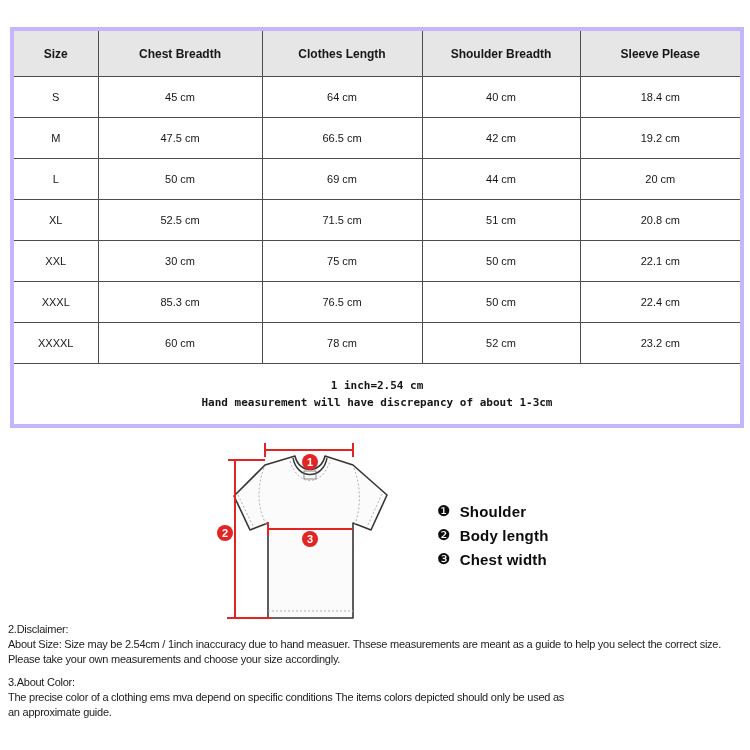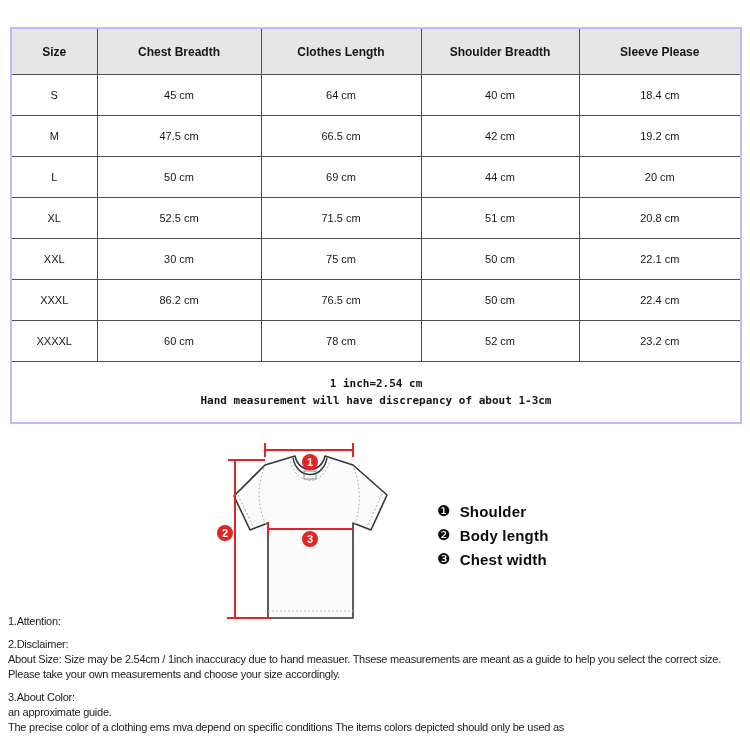--- a/index.html
+++ b/index.html
@@ -5,21 +5,21 @@
   html,body { margin:0; padding:0; background:#fff; }
   .page {
     position:relative; width:750px; height:750px; background:#ffffff;
     font-family:"Liberation Sans", sans-serif; overflow:hidden;
   }
 
   
   .size-table {
     position:absolute; left:10px; top:27px; width:730px;
     border-collapse:collapse; table-layout:fixed;
-    border:2px solid #c4b5fd;
+    border:4px solid #c4b5fd;
   }
   .size-table th, .size-table td {
     border:1px solid #4d4d4d; text-align:center; vertical-align:middle;
     color:#161616; padding:0;
   }
   .size-table th {
     background:#e6e6e6; height:45px; font-size:12px; font-weight:bold;
   }
   .size-table td { height:40px; font-size:11px; background:#ffffff; }
   .note-cell {
@@ -99,21 +99,21 @@
         </tr>
         <tr>
           <td>XXL</td>
           <td>30 cm</td>
           <td>75 cm</td>
           <td>50 cm</td>
           <td>22.1 cm</td>
         </tr>
         <tr>
           <td>XXXL</td>
-          <td>86.2 cm</td>
+          <td>85.3 cm</td>
           <td>76.5 cm</td>
           <td>50 cm</td>
           <td>22.4 cm</td>
         </tr>
         <tr>
           <td>XXXXL</td>
           <td>60 cm</td>
           <td>78 cm</td>
           <td>52 cm</td>
           <td>23.2 cm</td>
@@ -177,24 +177,23 @@
       <span class="legend-num">❷</span>
       <span>Body length</span>
     </div>
     <div class="legend-item">
       <span class="legend-num">❸</span>
       <span>Chest width</span>
     </div>
   </div>
 
   <div class="notes">
-    <div class="note-line">1.Attention:</div>
     <div class="note-gap"></div>
     <div class="note-line">2.Disclaimer:</div>
     <div class="note-line">About Size: Size may be 2.54cm / 1inch inaccuracy due to hand measuer. Thsese measurements are meant as a guide to help you select the correct size.</div>
     <div class="note-line">Please take your own measurements and choose your size accordingly.</div>
     <div class="note-gap"></div>
     <div class="note-line">3.About Color:</div>
+    <div class="note-line">The precise color of a clothing ems mva depend on specific conditions The items colors depicted should only be used as</div>
     <div class="note-line">an approximate guide.</div>
-    <div class="note-line">The precise color of a clothing ems mva depend on specific conditions The items colors depicted should only be used as</div>
   </div>
 
 </div>
 
 </body></html>

